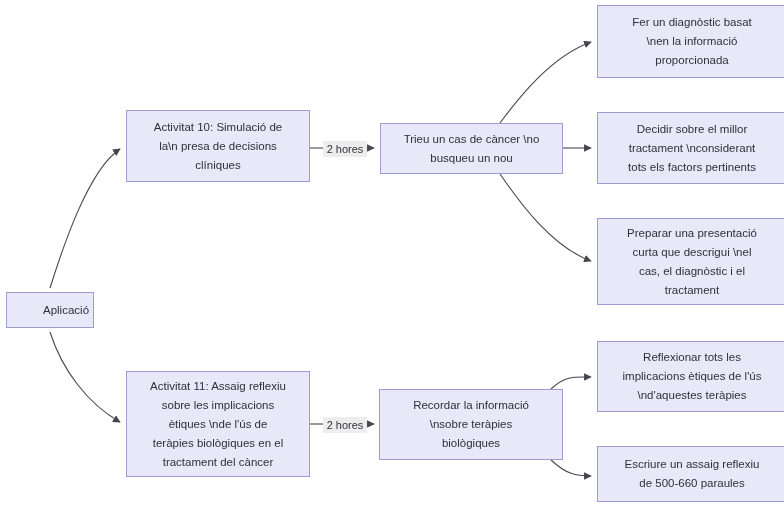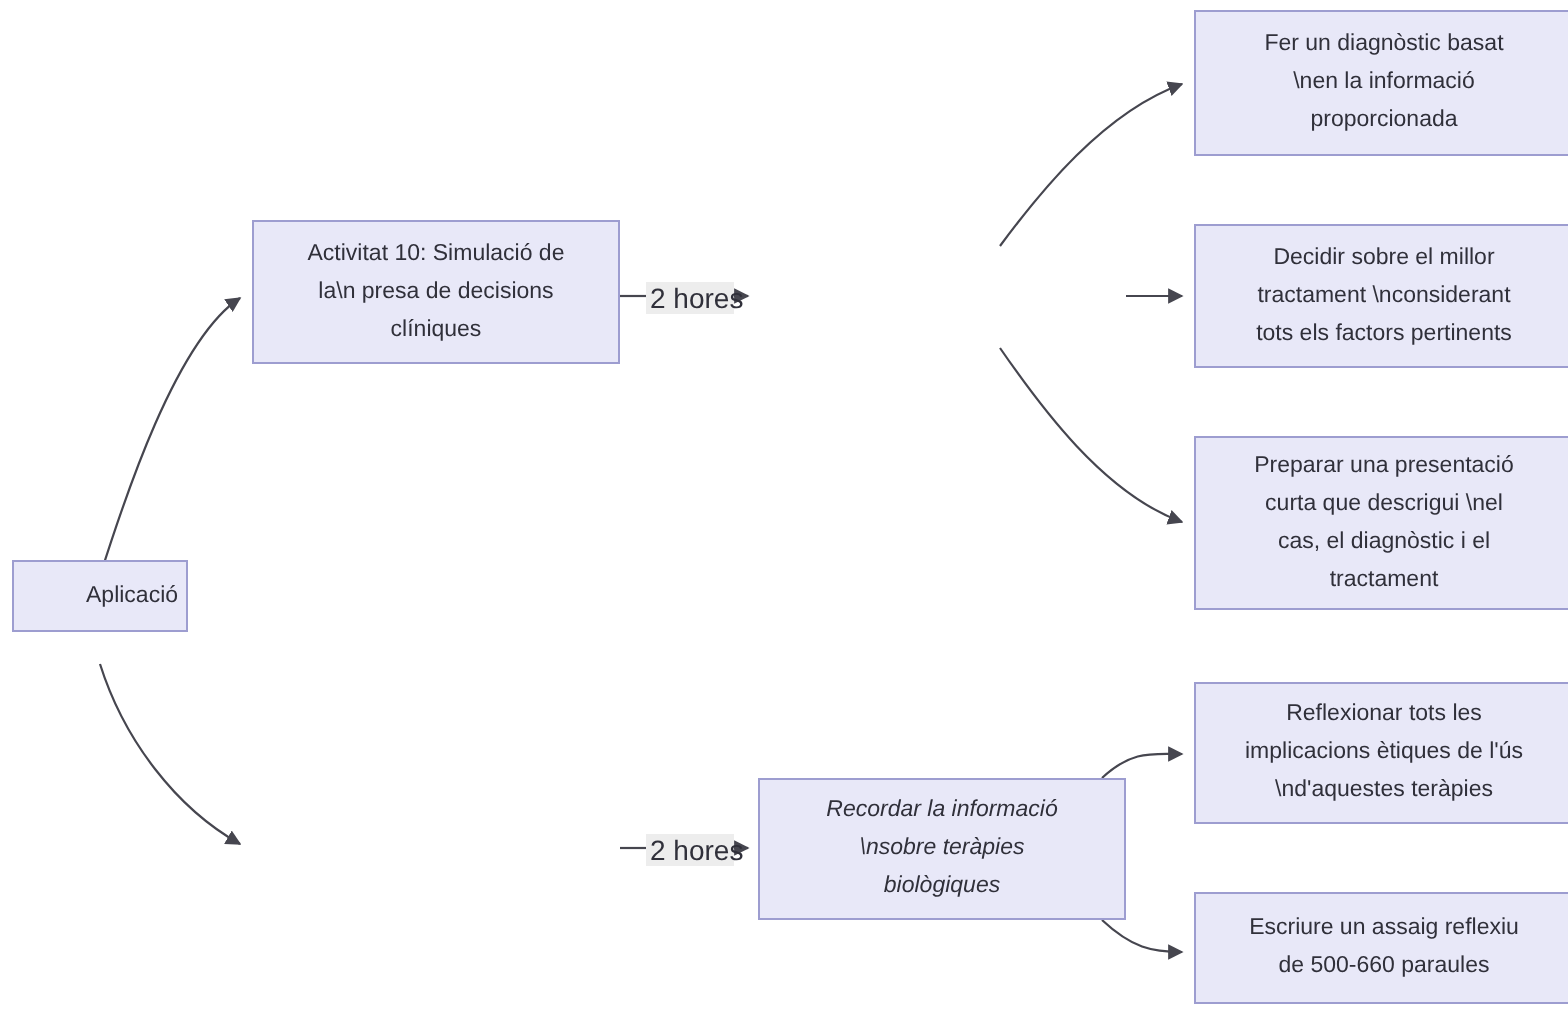--- a/index.html
+++ b/index.html
@@ -41,21 +41,21 @@
   }
   .node-text {
     display: block;
     width: 100%;
     white-space: pre-line;
   }
   .edge-label {
     position: absolute;
     background: #ededed;
     color: #30303a;
-    font-size: 14px;
+    font-size: 11px;
     line-height: 14px;
     padding: 1px 2px;
     white-space: nowrap;
     text-align: center;
   }
 </style>
 </head>
 <body>
 
 <div id="canvas">
@@ -81,60 +81,71 @@
     <path d="M 500,174 C 520,203 552,247 591,261" fill="none" stroke="#46464f" stroke-width="1.1" marker-end="url(#arrow)"></path>
 
     <path d="M 310,424 L 324,424" fill="none" stroke="#46464f" stroke-width="1.1"></path>
     <path d="M 362,424 L 374,424" fill="none" stroke="#46464f" stroke-width="1.1" marker-end="url(#arrow)"></path>
 
     <path d="M 551,389 C 566,375 576,377 591,377" fill="none" stroke="#46464f" stroke-width="1.1" marker-end="url(#arrow)"></path>
 
     <path d="M 551,460 C 566,474 576,476 591,476" fill="none" stroke="#46464f" stroke-width="1.1" marker-end="url(#arrow)"></path>
   </svg>
 
-  <div class="node" style="left:6px; top:280px; width:88px; height:36px;padding-left:36px;">
+  <div class="node" style="left:6px; top:292px; width:88px; height:36px;padding-left:36px;">
     <span class="node-text">Aplicació</span>
   </div>
 
   <div class="node" style="left:126px; top:110px; width:184px; height:72px;">
     <span class="node-text">Activitat 10: Simulació de
 la\n presa de decisions
 clíniques</span>
   </div>
 
   <div class="edge-label" style="left:323px; top:141px; width:40px;">
     <span>2 hores</span>
   </div>
 
+  <div class="node" style="left:380px; top:123px; width:183px; height:51px;">
+    <span class="node-text">Trieu un cas de càncer \no
+busqueu un nou</span>
+  </div>
 
   <div class="node" style="left:597px; top:5px; width:190px; height:73px;">
     <span class="node-text">Fer un diagnòstic basat
 \nen la informació
 proporcionada</span>
   </div>
 
   <div class="node" style="left:597px; top:112px; width:190px; height:72px;">
     <span class="node-text">Decidir sobre el millor
 tractament \nconsiderant
 tots els factors pertinents</span>
   </div>
 
   <div class="node" style="left:597px; top:218px; width:190px; height:87px;">
     <span class="node-text">Preparar una presentació
 curta que descrigui \nel
 cas, el diagnòstic i el
 tractament</span>
   </div>
 
+  <div class="node" style="left:126px; top:371px; width:184px; height:106px;">
+    <span class="node-text">Activitat 11: Assaig reflexiu
+sobre les implicacions
+ètiques \nde l'ús de
+teràpies biològiques en el
+tractament del càncer</span>
+  </div>
 
   <div class="edge-label" style="left:323px; top:417px; width:40px;">
     <span>2 hores</span>
   </div>
 
-  <div class="node" style="left:379px; top:389px; width:184px; height:71px;font-style:italic;">
+  <div class="node" style="left:379px; top:389px; width:184px; height:71px;">
     <span class="node-text">Recordar la informació
 \nsobre teràpies
 biològiques</span>
   </div>
 
   <div class="node" style="left:597px; top:341px; width:190px; height:71px;">
     <span class="node-text">Reflexionar tots les
 implicacions ètiques de l'ús
 \nd'aquestes teràpies</span>
   </div>

